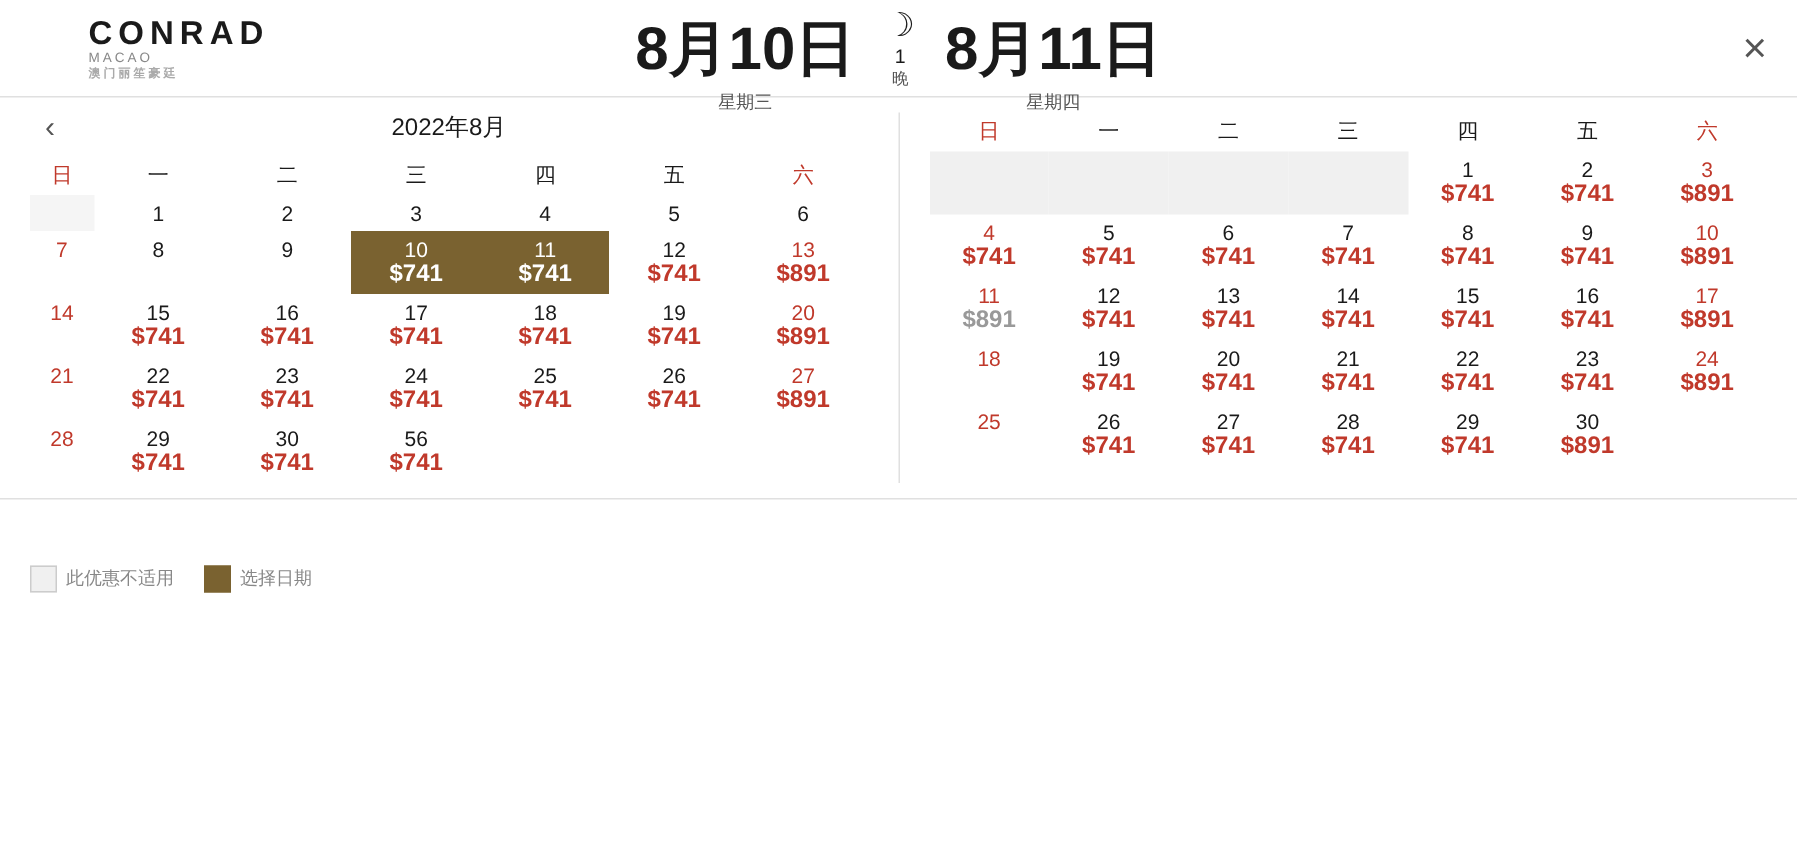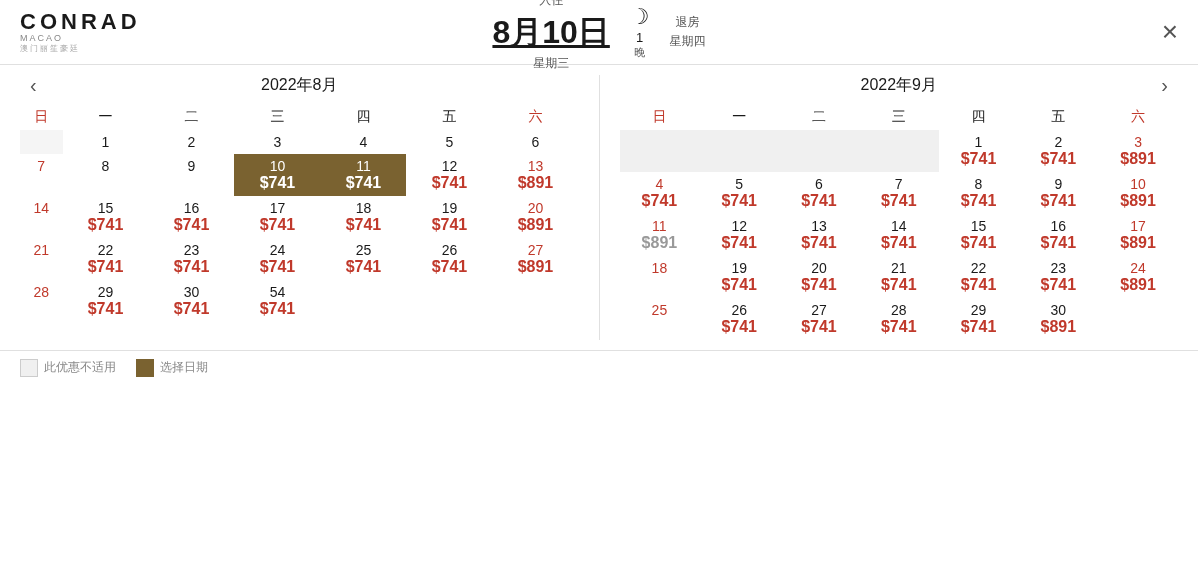--- a/index.html
+++ b/index.html
@@ -9,20 +9,21 @@
       display: flex;
       align-items: center;
       padding: 10px 20px;
       border-bottom: 1px solid #e0e0e0;
       position: relative;
     }
     .logo-area {
       display: flex;
       align-items: center;
       gap: 12px;
+      margin-left: 39px;
     }
     .logo-text {
       display: flex;
       flex-direction: column;
       line-height: 1.1;
     }
     .logo-conrad {
       font-size: 22px;
       font-weight: bold;
       letter-spacing: 4px;
@@ -48,24 +49,23 @@
     }
     .stay-block {
       text-align: center;
     }
     .stay-label {
       font-size: 12px;
       color: #555;
       margin-bottom: 2px;
     }
     .stay-date {
-      font-size: 32px;
+      font-size: 40px;
       font-weight: bold;
       color: #1a1a1a;
-      text-decoration: underline;
     }
     .stay-weekday {
       font-size: 12px;
       color: #555;
     }
     .nights-block {
       text-align: center;
       display: flex;
       flex-direction: column;
       align-items: center;
@@ -188,57 +188,59 @@
     }
     .legend {
       display: flex;
       align-items: center;
       gap: 20px;
     }
     .legend-item {
       display: flex;
       align-items: center;
       gap: 6px;
+      margin-top: 36px;
     }
     .legend-box {
       width: 18px;
       height: 18px;
       border: 1px solid #ccc;
       background: #f0f0f0;
     }
     .legend-box.selected-color {
       background: #7a6230;
       border-color: #7a6230;
     }
     .footnote { color: #888; font-size: 12px; }
   </style>
 </head>
 <body>
 
 <div class="header">
   <div class="logo-area">
     <div class="logo-text">
       <span class="logo-conrad">CONRAD</span>
-      <span class="logo-macao">MACAO<br><span style="font-size:8px;color:#aaa;">澳门丽笙豪廷</span></span>
+      <span class="logo-macao">MACAO<br><span style="font-size:8px;color:#aaa;font-weight:bold;">澳门丽笙豪廷</span></span>
     </div>
   </div>
 
   <div class="stay-info">
     <div class="stay-block">
       <div class="stay-label">入住</div>
       <div class="stay-date">8月10日</div>
       <div class="stay-weekday">星期三</div>
     </div>
     <div class="nights-block">
       <div class="moon-icon">☽</div>
       <div class="nights-count">1</div>
       <div class="nights-label">晚</div>
     </div>
     <div class="stay-block">
       <div class="stay-label">退房</div>
+      <div class="stay-date">8月11日</div>
       <div class="stay-weekday">星期四</div>
     </div>
   </div>
 
   <button class="close-btn">×</button>
 </div>
 
 <div class="calendars-container">
 
   <div class="calendar">
@@ -371,38 +373,34 @@
             </td>
             <td>
               <span class="day-num">29</span>
               <span class="day-price">$741</span>
             </td>
             <td>
               <span class="day-num">30</span>
               <span class="day-price">$741</span>
             </td>
             <td>
-              <span class="day-num">54</span>
+              <span class="day-num">56</span>
               <span class="day-price">$741</span>
             </td>
             <td class="empty"></td>
             <td class="empty"></td>
             <td class="empty"></td>
           </tr>
         </tbody>
     </table>
   </div>
 
   <div class="divider"></div>
 
   <div class="calendar">
-    <div class="calendar-nav">
-      <span class="calendar-title">2022年9月</span>
-      <button class="cal-next">›</button>
-    </div>
     <table class="cal-table">
       <thead>
         <tr id="sep-header">
             <th class="sunday">日</th>
             <th>一</th>
             <th>二</th>
             <th>三</th>
             <th>四</th>
             <th>五</th>
             <th class="saturday">六</th>

